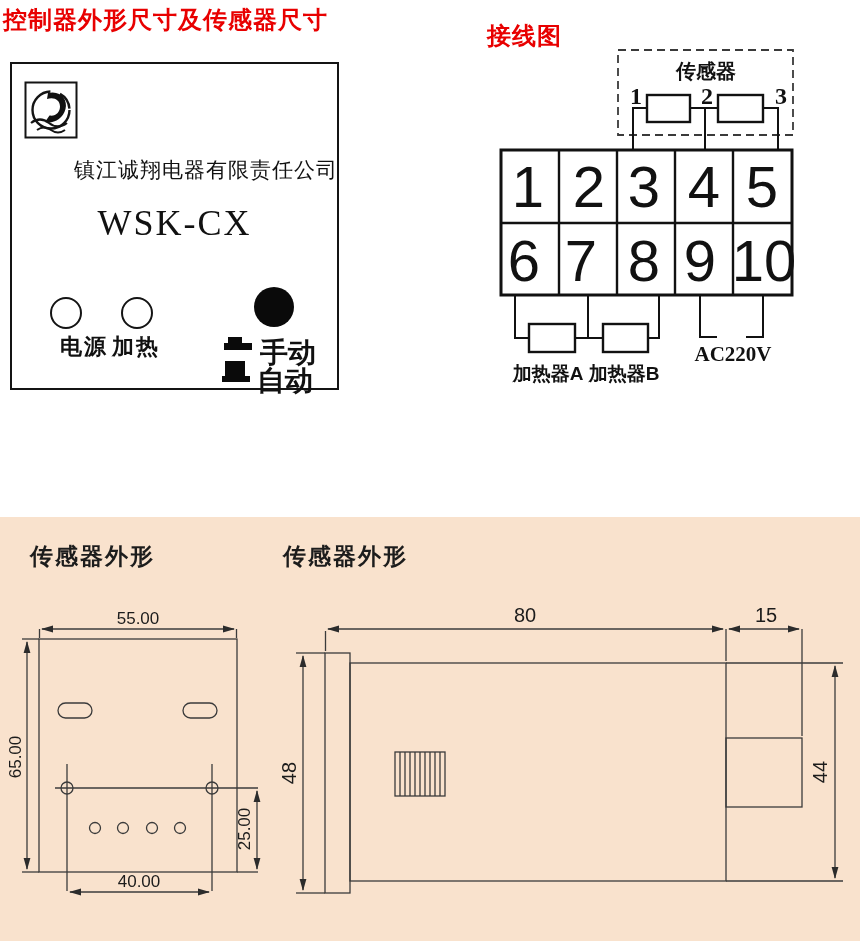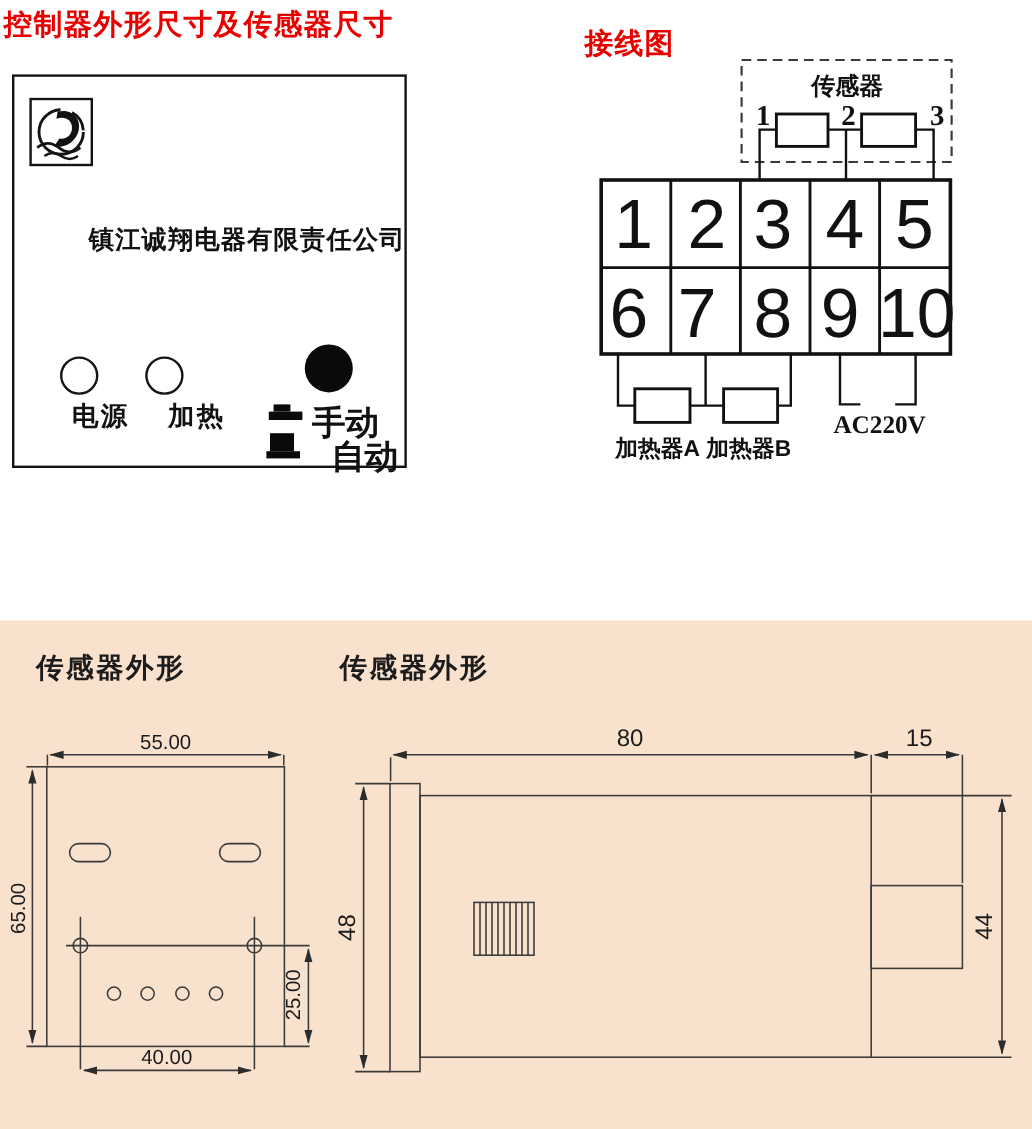--- a/index.html
+++ b/index.html
@@ -3,21 +3,21 @@
 <meta charset="utf-8">
 <style>
   html,body{margin:0;padding:0;background:#fff;}
   .stage{position:relative;width:860px;height:941px;background:#ffffff;overflow:hidden;
          font-family:"Liberation Sans","DejaVu Sans",sans-serif;color:#111;}
   .abs{position:absolute;}
   .red-title{color:#e80000;font-weight:700;font-size:24px;letter-spacing:1px;white-space:nowrap;}
   
   .panel{left:10px;top:62px;width:325px;height:324px;border:2.5px solid #141414;background:#fff;}
   .company{left:66px;top:86px;width:256px;height:40px;display:flex;align-items:center;justify-content:center;
-           font-size:21px;font-weight:700;letter-spacing:1px;white-space:nowrap;margin-top:30px;}
+           font-size:21px;font-weight:400;letter-spacing:1px;white-space:nowrap;}
   .product{left:0px;top:88px;width:325px;text-align:center;font-size:32px;font-weight:700;letter-spacing:2px;}
   .model{left:0px;top:138px;width:325px;text-align:center;font-family:"Liberation Serif","DejaVu Serif",serif;
          font-size:36px;letter-spacing:2px;}
   .led{width:28px;height:28px;border:2.5px solid #141414;border-radius:50%;background:#fff;}
   .led-label{font-size:22px;font-weight:700;letter-spacing:2px;}
   .blackbtn{width:40px;height:40px;border-radius:50%;background:#0a0a0a;}
   .sw-label{font-size:28px;font-weight:700;}
   .peach{left:0;top:517px;width:860px;height:424px;background:#f9e2cd;}
   .sec-title{font-size:23px;font-weight:700;letter-spacing:2px;color:#1c1c1c;}
   svg text{font-family:"Liberation Sans","DejaVu Sans",sans-serif;}
@@ -34,37 +34,38 @@
   <div class="abs panel">
 
     <svg class="abs" style="left:12px;top:17px;" width="54" height="59" viewBox="0 0 54 59">
       <rect x="1.5" y="1.5" width="51" height="55" fill="none" stroke="#141414" stroke-width="2"></rect>
       <circle cx="27" cy="29" r="18.5" fill="none" stroke="#141414" stroke-width="2.4" stroke-dasharray="86 10 18 4"></circle>
       <path d="M24 12 C37 9 44 19 41.5 28 C39 38 29 43 21 41 L25.5 34.5 C32 35.5 36 31 36 25.5 C36 18.5 29.5 15.5 23 18 Z" fill="#111"></path>
       <path d="M7 42 q9 -7 18 0 t18 0" fill="none" stroke="#141414" stroke-width="2.2"></path>
       <path d="M13 49 q7 -5 14 0 t14 0" fill="none" stroke="#141414" stroke-width="2"></path>
     </svg>
     <div class="abs company">镇江诚翔电器有限责任公司</div>
+    <div class="abs model">WSK-CX</div>
 
     <div class="abs led" style="left:38px;top:233px;"></div>
     <div class="abs led" style="left:109px;top:233px;"></div>
     <div class="abs led-label" style="left:30px;top:268px;margin-left:18px;">电源</div>
-    <div class="abs led-label" style="left:100px;top:268px;margin-left:28px;">加热</div>
+    <div class="abs led-label" style="left:100px;top:268px;">加热</div>
 
     <div class="abs blackbtn" style="left:242px;top:223px;"></div>
     <div class="abs" style="left:212px;top:273px;width:28px;height:14px;">
       <div class="abs" style="left:4px;top:0;width:14px;height:6px;background:#0a0a0a;"></div>
       <div class="abs" style="left:0;top:6px;width:28px;height:7px;background:#0a0a0a;"></div>
     </div>
     <div class="abs" style="left:210px;top:297px;width:28px;height:21px;">
       <div class="abs" style="left:3px;top:0;width:20px;height:15px;background:#0a0a0a;"></div>
       <div class="abs" style="left:0;top:15px;width:28px;height:6px;background:#0a0a0a;"></div>
     </div>
     <div class="abs sw-label" style="left:248px;top:270px;">手动</div>
-    <div class="abs sw-label" style="left:264px;top:298px;">自动</div>
+    <div class="abs sw-label" style="left:245px;top:298px;">自动</div>
   </div>
 
   <svg class="abs" style="left:440px;top:40px;" width="420" height="360" viewBox="440 40 420 360">
 
     <g>
       <rect x="618" y="50" width="175" height="85" fill="none" stroke="#3a3a3a" stroke-width="1.8" stroke-dasharray="8 5"></rect>
       <text x="706" y="78" text-anchor="middle" font-size="20" font-weight="700" fill="#111">传感器</text>
       <rect x="647" y="95" width="43" height="27" fill="#fff" stroke="#111" stroke-width="2.4"></rect>
       <rect x="718" y="95" width="45" height="27" fill="#fff" stroke="#111" stroke-width="2.4"></rect>
       <text class="serif" x="636" y="104" text-anchor="middle" font-size="24" font-weight="700" fill="#111">1</text>

